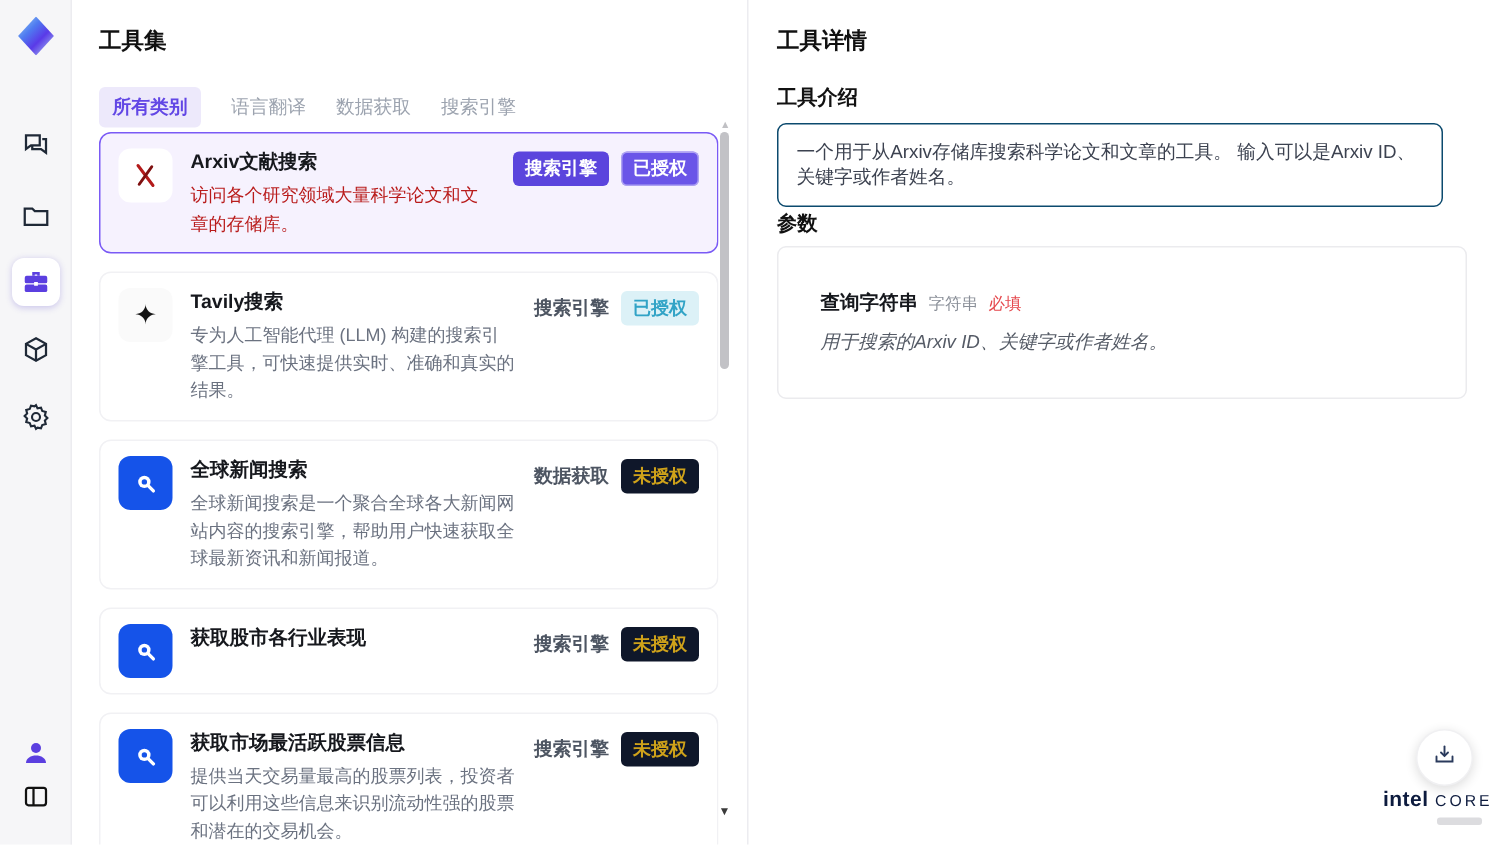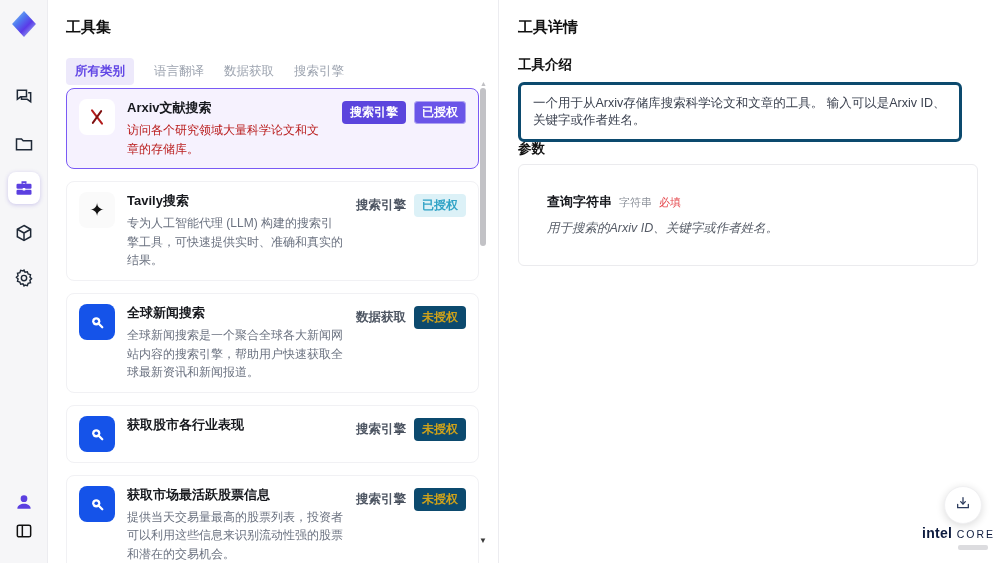--- a/index.html
+++ b/index.html
@@ -44,35 +44,35 @@
   .tool-body { flex:1 1 auto; min-width:0; }
   .tool-name { font-size:13px; font-weight:bold; color:#16181d; margin-bottom:4px; }
   .tool-desc { font-size:12px; line-height:1.55; color:#6b7280; }
   .card.selected .tool-desc { color:#b91c1c; }
   .tool-tags { flex:0 0 auto; display:flex; gap:8px; align-items:flex-start; padding-top:2px; }
   .badge { font-size:12px; font-weight:bold; padding:3px 8px; border-radius:4px; white-space:nowrap; }
   .badge.solid { background:#5b45dd; color:#fff; }
   .badge.solid.ring { background:#6a55e8; box-shadow:inset 0 0 0 1px rgba(255,255,255,.45); }
   .cat-plain { font-size:12.5px; font-weight:bold; color:#4d5562; padding:3px 0; white-space:nowrap; }
   .badge.cyan { background:#dcf1f7; color:#31a3c6; }
-  .badge.yellow { background:#0c4a6e; color:#cfa21a; }
+  .badge.yellow { background:#0f172a; color:#cfa21a; }
 
   
   .lp-scroll-up { position:absolute; left:432px; top:80px; font-size:7px; color:#c0c0c4; cursor:pointer; }
   .lp-scrollbar { position:absolute; left:432px; top:88px; width:6px; height:158px;
     background:#c2c2c6; border-radius:3px; cursor:pointer; }
   .lp-scroll-down { position:absolute; left:431px; top:536px; font-size:8px; color:#3a3a3a; cursor:pointer; }
 
   
   .right-panel { position:absolute; left:498px; top:0; width:502px; height:563px;
     background:#fff; border-left:1px solid #ececf0; }
   .rp-title { position:absolute; left:19px; top:18px; font-size:15px; font-weight:bold; color:#111; }
   .rp-sub1  { position:absolute; left:19px; top:56px; font-size:13.5px; font-weight:bold; color:#111; }
   .intro-box { position:absolute; left:19px; top:82px; width:444px; min-height:38px;
-    border:3px solid #0c4a6e; border-radius:6px; padding:10px 12px;
+    border:1px solid #0c4a6e; border-radius:6px; padding:10px 12px;
     font-size:12.5px; color:#3c4250; }
   .rp-sub2  { position:absolute; left:19px; top:140px; font-size:13.5px; font-weight:bold; color:#111; }
   .param-box { position:absolute; left:19px; top:164px; width:460px;
     border:1px solid #ebebee; border-radius:6px; padding:28px; }
   .param-head { display:flex; align-items:baseline; gap:7px; }
   .param-name { font-size:13px; font-weight:bold; color:#16181d; }
   .param-type { font-size:11px; color:#8a8f98; }
   .param-req  { font-size:11px; color:#e5484d; }
   .param-desc { margin-top:9px; font-size:12.5px; color:#555b66;font-style:italic; }
 

